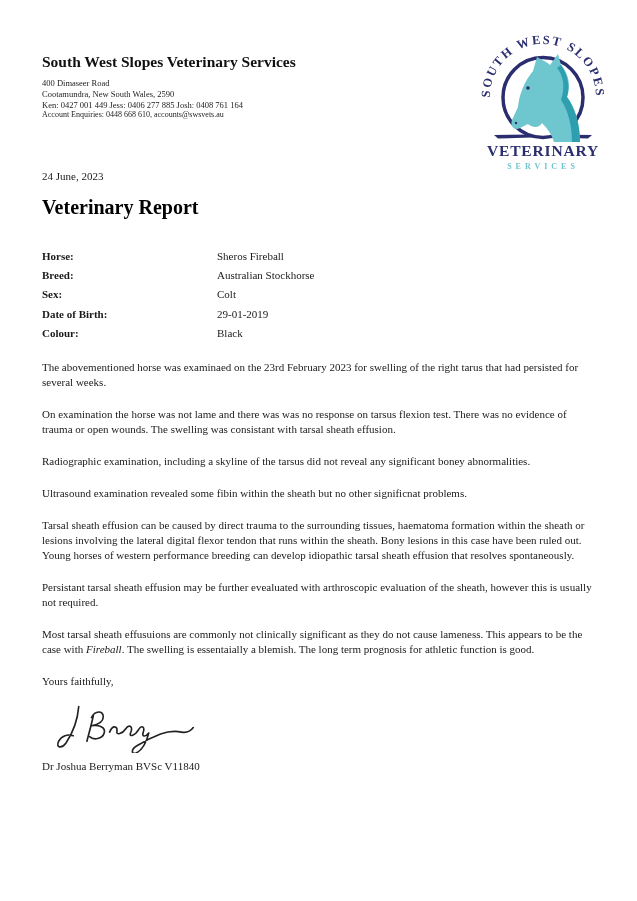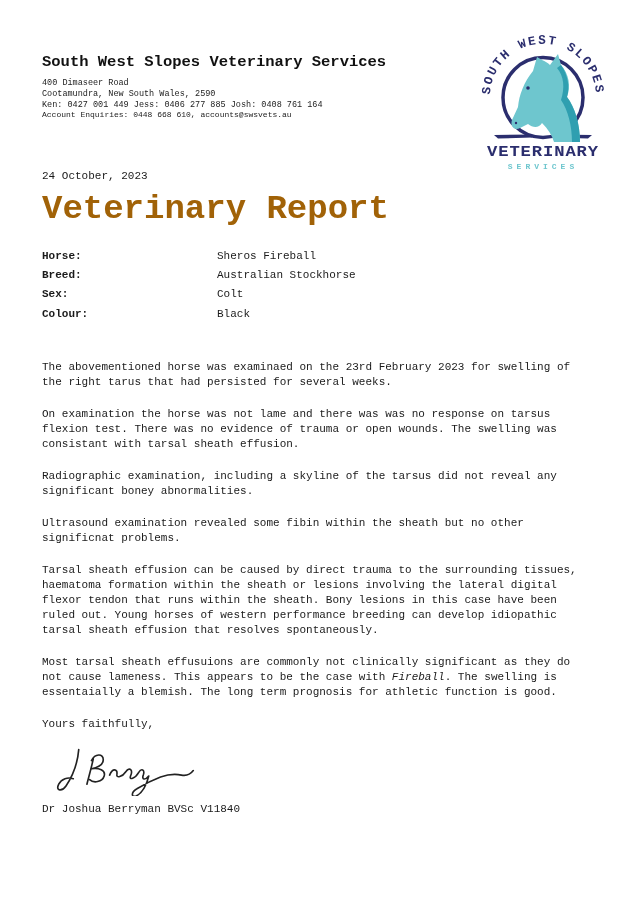--- a/index.html
+++ b/index.html
@@ -7,41 +7,41 @@
     --teal:#6ec6ce;
     --teal-dark:#2f9fb0;
     --ink:#1a1a1a;
     --muted:#8a8a8a;
   }
   html,body{margin:0;padding:0;background:#ffffff;}
   .page{
     position:relative;
     width:637px;height:860px;
     background:#ffffff;
-    font-family:Liberation Mono, monospace;
+    font-family:Liberation Serif, serif;
     color:var(--ink);
     overflow:hidden;
   }
   
   .company-block{position:absolute;left:42px;top:53px;width:400px;}
   .company-name{font-size:15.5px;font-weight:bold;margin:0 0 7px 0;color:#111;}
   .addr{font-size:8.5px;line-height:10.8px;color:#1c1c1c;}
   .addr.small{font-size:8px;}
   .logo{position:absolute;left:478px;top:30px;width:130px;height:145px;}
   .logo svg{display:block;width:130px;height:145px;}
   .arc-text{font-size:12.5px;font-weight:bold;letter-spacing:2px;fill:var(--navy);}
   .logo-vet{font-size:15.5px;font-weight:bold;letter-spacing:0.8px;fill:var(--navy);}
   .logo-svc{font-size:8px;font-weight:bold;letter-spacing:4px;fill:var(--teal);}
   .ring{fill:none;stroke:var(--navy);stroke-width:3.5px;}
   .horse{fill:var(--teal);}
   .mane{fill:var(--teal-dark);}
   .navy-fill{fill:var(--navy);}
   
   .date{position:absolute;left:42px;top:170px;font-size:11px;}
-  .title{position:absolute;left:42px;top:190px;font-size:34px;font-weight:bold;margin:0;color:#a16207;}
+  .title{position:absolute;left:42px;top:196px;font-size:20px;font-weight:bold;margin:0;color:#000000;}
   
   .details{position:absolute;left:42px;top:250px;width:430px;font-size:11px;}
   .detail-row{display:flex;height:19.2px;align-items:flex-start;}
   .detail-label{width:175px;font-weight:bold;}
   .detail-value{flex:1;}
   
   .body{position:absolute;left:42px;top:360px;width:556px;font-size:11px;line-height:15px;}
   .body p{margin:0 5px 17px 0;}
   .body p.closing{margin:0 0 14px 0;}
   .signature{width:160px;height:50px;margin:0 0 6px 4px;}
@@ -75,49 +75,54 @@
       <polygon class="navy-fill" points="76,104.5 114,105 110,108.5 76,107.5"></polygon>
       <path class="horse" d="M 34,90 C 32,96 36,101 42,98 L 50,94 C 55,98 61,98 64,93 C 70,99 74,105 76,112 L 102,112 C 102,94 97,77 89,67 C 93,56 91,44 83,35 L 80,24 L 72,35 C 70,33 67,31 64,30 L 59,27 L 55,41 C 46,52 41,65 40,77 Z"></path>
       <path class="mane" d="M 83,35 C 90,45 92,57 89,67 C 97,78 102,94 102,112 L 94,112 C 94,96 90,80 83,70 C 87,58 86,46 79,38 Z"></path>
       <circle class="navy-fill" cx="50" cy="58" r="1.8"></circle>
       <circle class="navy-fill" cx="38" cy="93" r="1.2"></circle>
       <text class="logo-vet" x="65" y="126" text-anchor="middle" textLength="112" lengthAdjust="spacingAndGlyphs">VETERINARY</text>
       <text class="logo-svc" x="65" y="139" text-anchor="middle">SERVICES</text>
     </svg>
   </div>
 
-  <div class="date">24 October, 2023</div>
+  <div class="date">24 June, 2023</div>
 
   <h2 class="title">Veterinary Report</h2>
 
   <section class="details">
     <div class="detail-row">
       <span class="detail-label">Horse:</span>
       <span class="detail-value">Sheros Fireball</span>
     </div>
     <div class="detail-row">
       <span class="detail-label">Breed:</span>
       <span class="detail-value">Australian Stockhorse</span>
     </div>
     <div class="detail-row">
       <span class="detail-label">Sex:</span>
       <span class="detail-value">Colt</span>
     </div>
     <div class="detail-row">
+      <span class="detail-label">Date of Birth:</span>
+      <span class="detail-value">29-01-2019</span>
+    </div>
+    <div class="detail-row">
       <span class="detail-label">Colour:</span>
       <span class="detail-value">Black</span>
     </div>
   </section>
 
   <section class="body">
     <p>The abovementioned horse was examinaed on the 23rd February 2023 for swelling of the right tarus that had persisted for several weeks.</p>
     <p>On examination the horse was not lame and there was was no response on tarsus flexion test. There was no evidence of trauma or open wounds. The swelling was consistant with tarsal sheath effusion.</p>
     <p>Radiographic examination, including a skyline of the tarsus did not reveal any significant boney abnormalities.</p>
     <p>Ultrasound examination revealed some fibin within the sheath but no other significnat problems.</p>
     <p>Tarsal sheath effusion can be caused by direct trauma to the surrounding tissues, haematoma formation within the sheath or lesions involving the lateral digital flexor tendon that runs within the sheath. Bony lesions in this case have been ruled out. Young horses of western performance breeding can develop idiopathic tarsal sheath effusion that resolves spontaneously.</p>
+    <p>Persistant tarsal sheath effusion may be further evealuated with arthroscopic evaluation of the sheath, however this is usually not required.</p>
     <p><span>Most tarsal sheath effusuions are commonly not clinically significant as they do not cause lameness. This appears to be the case with </span><em>Fireball</em><span>.  The swelling is essentaially a blemish. The long term prognosis for athletic function is good.</span></p>
     <p class="closing">Yours faithfully,</p>
 
     <div class="signature">
       <svg viewBox="0 0 160 55" xmlns="http://www.w3.org/2000/svg">
         <path class="sig-stroke" d="M 28,4 C 27,16 22,32 14,44 C 10,50 2,50 6,42 C 9,36 16,34 22,36"></path>
         <path class="sig-stroke" d="M 44,14 C 42,24 39,34 37,42"></path>
         <path class="sig-stroke" d="M 42,16 C 46,8 55,8 55,15 C 55,21 47,24 42,25 C 50,24 58,26 56,33 C 54,40 44,41 40,37"></path>
         <path class="sig-stroke" d="M 62,32 C 65,24 71,25 70,31 C 69,36 76,34 80,28 C 84,23 88,26 85,33 C 83,38 90,36 94,29 C 97,24 101,26 99,32 C 97,37 101,38 105,33 C 103,42 98,52 91,55 C 86,57 85,51 92,47 C 100,42 110,37 118,34 C 127,31 136,31 141,32 C 146,33 151,31 154,27"></path>
       </svg>

